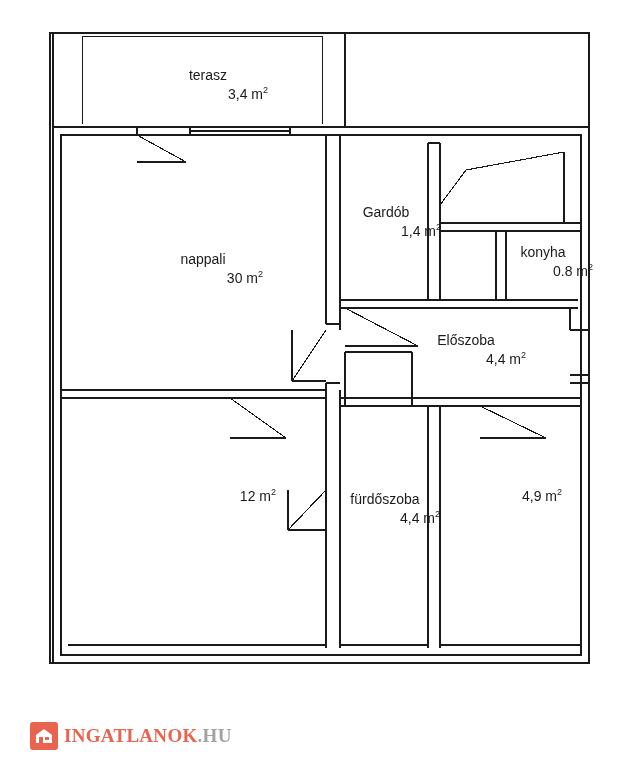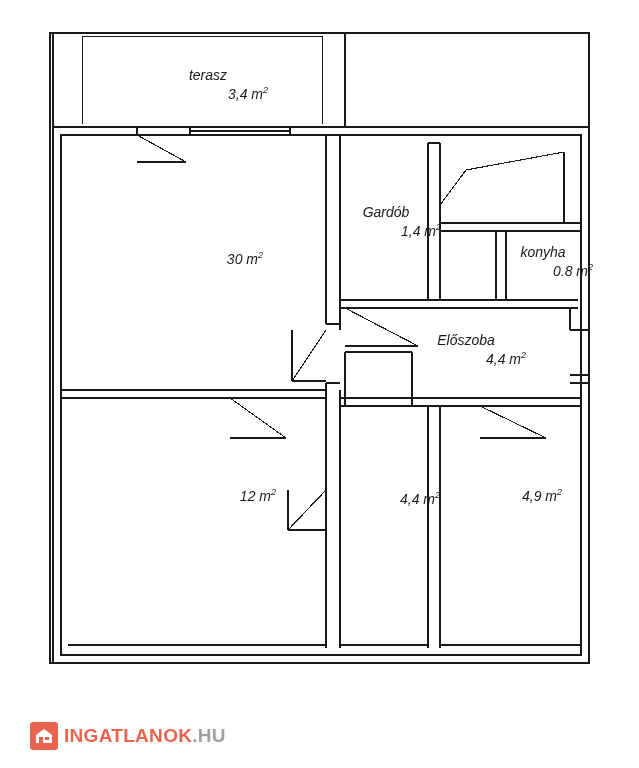--- a/index.html
+++ b/index.html
@@ -22,21 +22,20 @@
     height: 768px;
   }
   .room-label {
     position: absolute;
     text-align: center;
     color: #1a1a1a;
     font-family: "Liberation Sans", sans-serif;
     line-height: 1.35;
     white-space: nowrap;
     pointer-events: none;
-    font-style: italic;
   }
   .room-name {
     display: block;
     font-size: 14px;
   }
   .room-area {
     display: block;
     font-size: 14px;
     text-align: right;
   }
@@ -66,21 +65,21 @@
     position: absolute;
     left: 5px;
     top: 6px;
     width: 18px;
     height: 16px;
   }
   .wm-text {
     font-size: 19px;
     font-weight: bold;
     letter-spacing: 0.3px;
-    font-family: Liberation Sans, sans-serif;
+    font-family: Liberation Serif, serif;
   }
   .wm-ingatlanok { color: #e8573f; }
   .wm-hu { color: #9a9a9a; }
 </style>
 </head>
 <body>
 
 <svg id="floorplan" viewBox="0 0 639 768" xmlns="http://www.w3.org/2000/svg">
   <g fill="none" stroke="#1a1a1a" stroke-width="1.4" shape-rendering="crispEdges">
 
@@ -167,20 +166,21 @@
 
   </g>
 </svg>
 
 <div class="room-label" style="left:148px; top:66px; width:120px;">
   <span class="room-name">terasz</span>
   <span class="room-area"><span>3,4 m</span><sup>2</sup></span>
 </div>
 
 <div class="room-label" style="left:143px; top:250px; width:120px;">
+  <span class="room-name">nappali</span>
   <span class="room-area"><span>30 m</span><sup>2</sup></span>
 </div>
 
 <div class="room-label" style="left:331px; top:203px; width:110px;">
   <span class="room-name">Gardób</span>
   <span class="room-area"><span>1,4 m</span><sup>2</sup></span>
 </div>
 
 <div class="room-label" style="left:493px; top:243px; width:100px;">
   <span class="room-name">konyha</span>
@@ -190,20 +190,21 @@
 <div class="room-label" style="left:406px; top:331px; width:120px;">
   <span class="room-name">Előszoba</span>
   <span class="room-area"><span>4,4  m</span><sup>2</sup></span>
 </div>
 
 <div class="room-label" style="left:146px; top:487px; width:130px;">
   <span class="room-area"><span>12 m</span><sup>2</sup></span>
 </div>
 
 <div class="room-label" style="left:330px; top:490px; width:110px;">
+  <span class="room-name">fürdőszoba</span>
   <span class="room-area"><span>4,4 m</span><sup>2</sup></span>
 </div>
 
 <div class="room-label" style="left:452px; top:487px; width:110px;">
   <span class="room-area"><span>4,9 m</span><sup>2</sup></span>
 </div>
 
 <div class="watermark">
   <span class="wm-badge">
     <svg class="house" viewBox="0 0 18 16" xmlns="http://www.w3.org/2000/svg">

